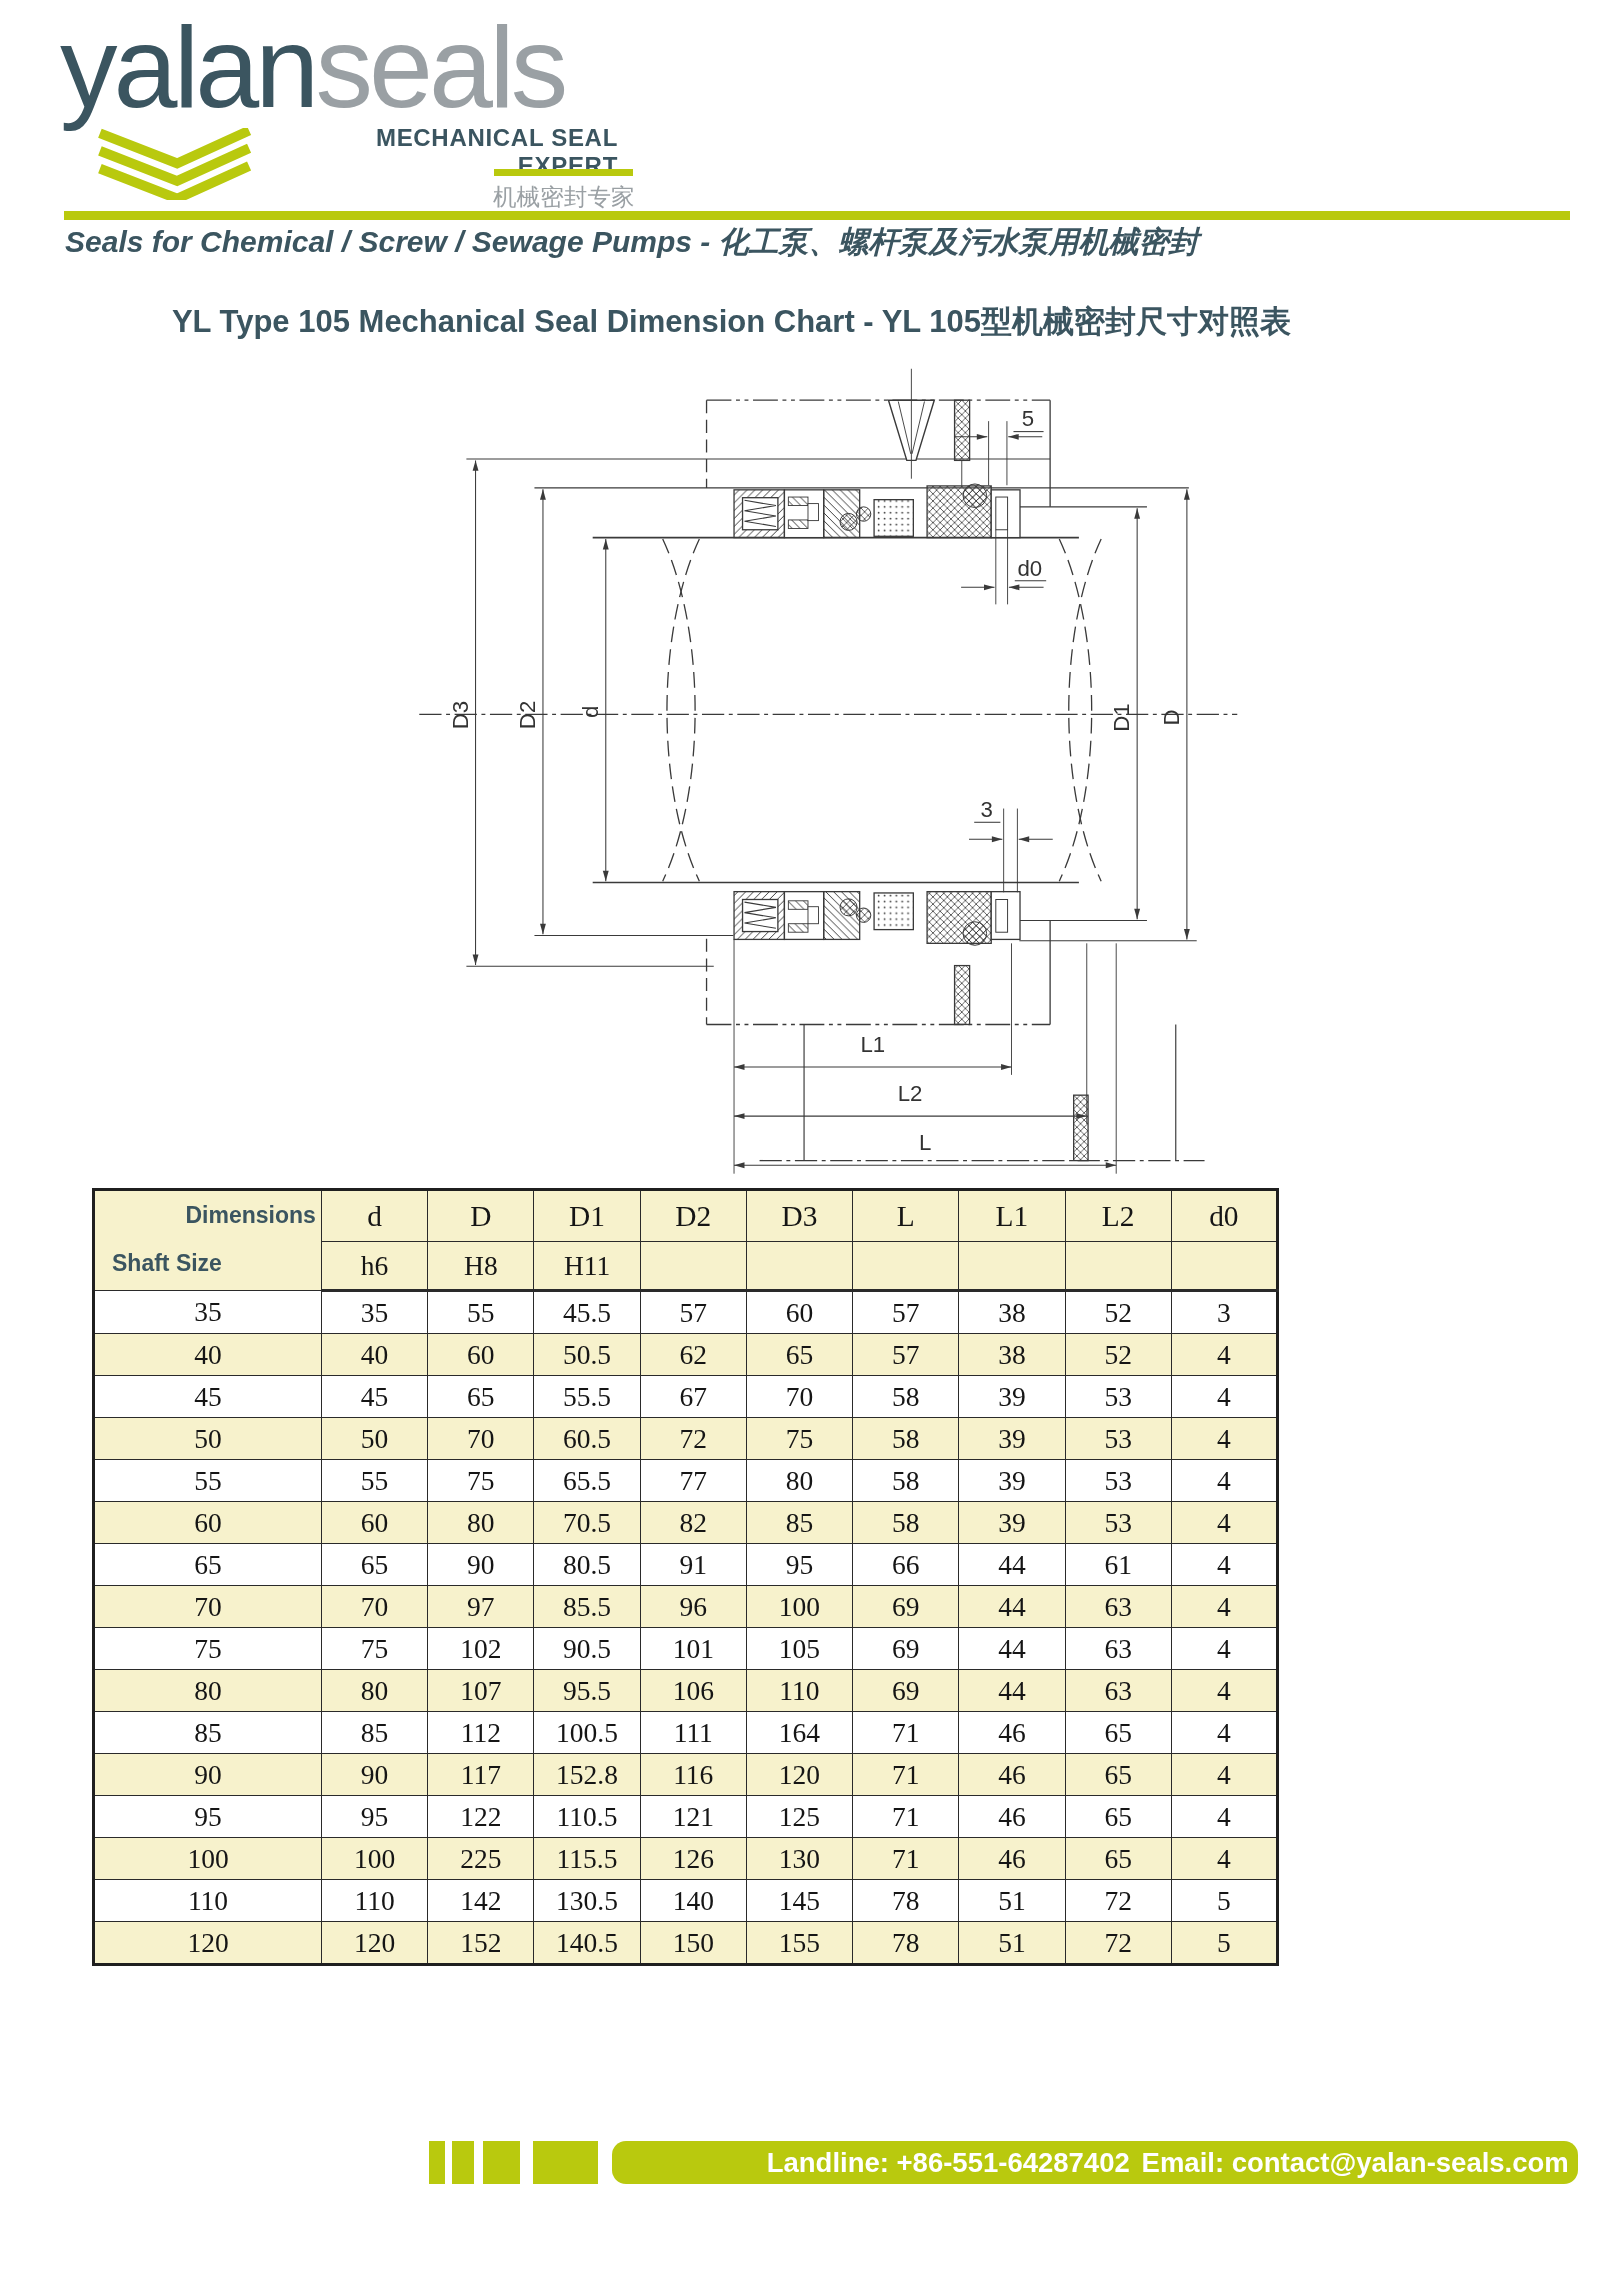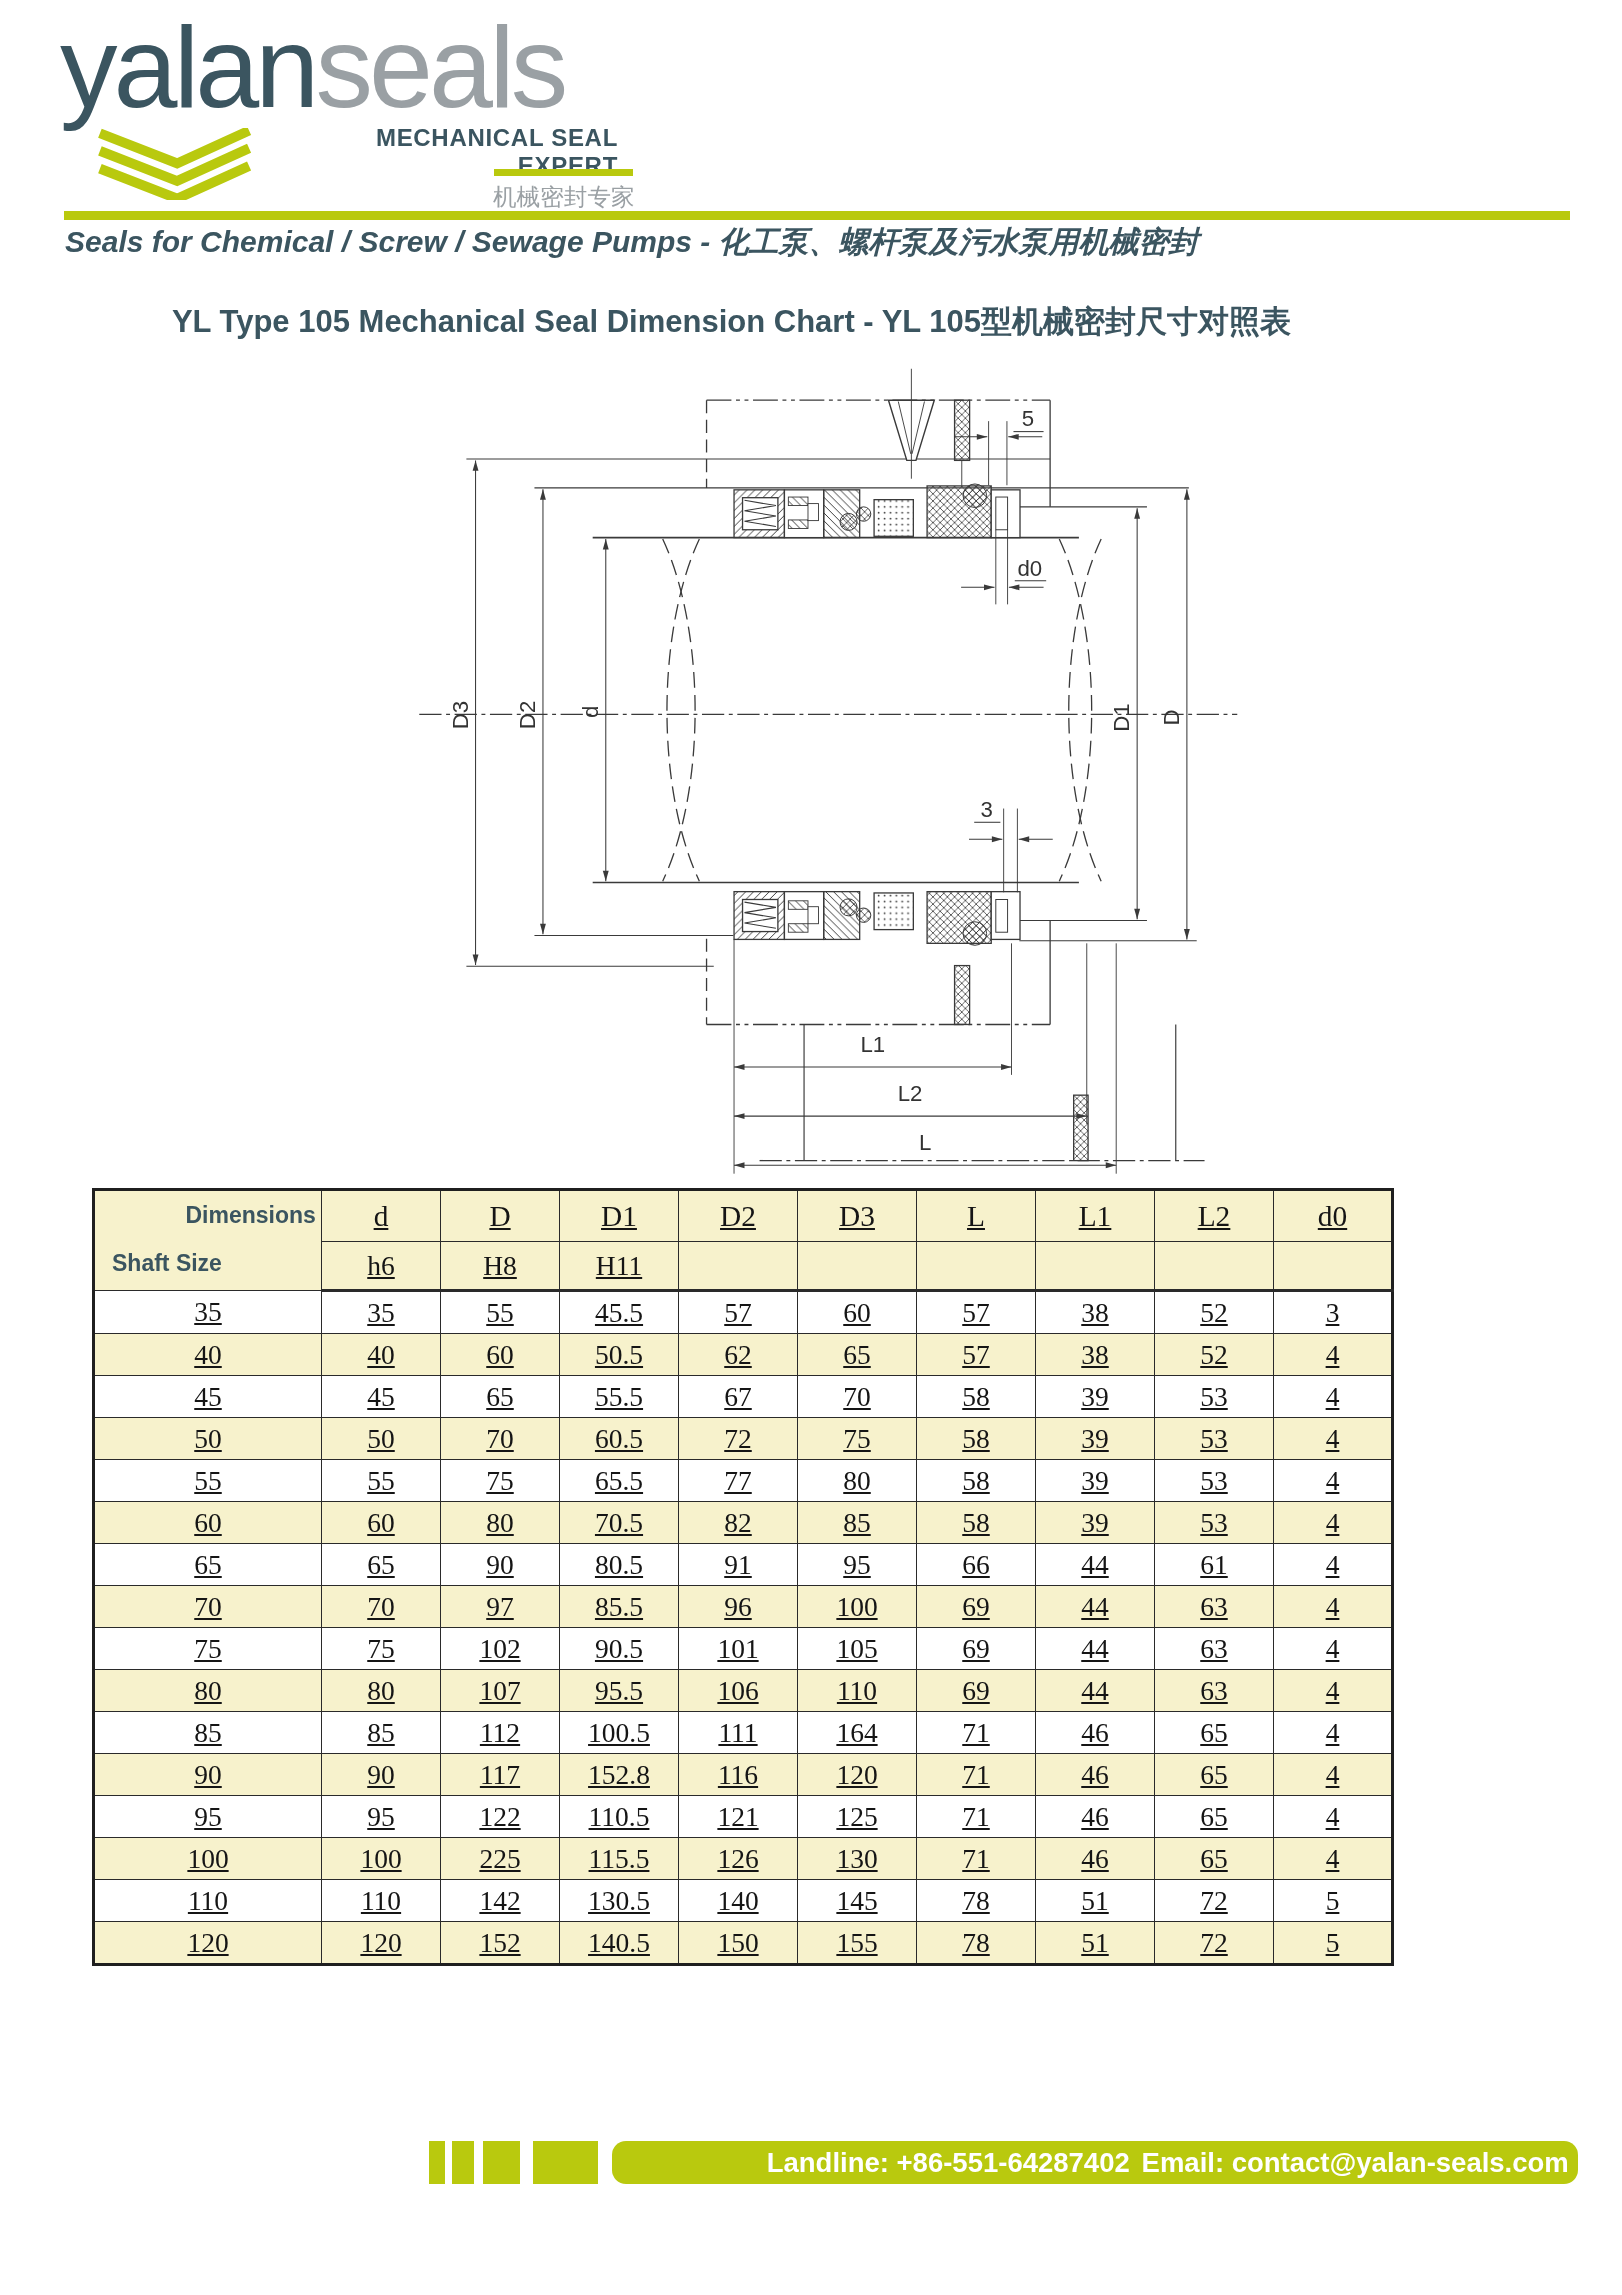--- a/index.html
+++ b/index.html
@@ -30,22 +30,22 @@
   
   .page-title{position:absolute;left:0;top:301px;width:1463px;text-align:center;
               font-size:31px;font-weight:700;color:#3b5560;}
 
   
   .drawing{position:absolute;left:393px;top:357px;width:864px;height:818px;}
   .drawing text{font-family:"Liberation Sans",sans-serif;font-size:34px;fill:#333;}
 
   
   .tbl-wrap{position:absolute;left:92px;top:1188px;}
-  table.dim{border-collapse:collapse;table-layout:fixed;width:1302px;
-            font-family:"Liberation Serif",serif;color:#151515;border:3.3px solid #1f1f1f;text-decoration:underline;}
+  table.dim{border-collapse:collapse;table-layout:fixed;width:1187px;
+            font-family:"Liberation Serif",serif;color:#151515;border:3.3px solid #1f1f1f;}
   table.dim col.c0{width:228px;}
   table.dim td,table.dim th{border:1.6px solid #2a2a2a;text-align:center;padding:0;
             font-weight:400;overflow:hidden;}
   thead tr.r1 th{height:50px;font-size:29.4px;background:#f7f2cc;}
   thead tr.r2 th{height:47px;font-size:27.5px;background:#f7f2cc;border-bottom-width:3.3px;}
   tbody td{height:41px;font-size:27.5px;border-top-width:2.9px;}
   tbody tr:nth-child(even){background:#f7f2cc;}
   th.corner{position:relative;background:
       linear-gradient(to bottom right,rgba(0,0,0,0) calc(50% - 1px),#2b2b2b calc(50% - 1px),
       #2b2b2b calc(50% + 1px),rgba(0,0,0,0) calc(50% + 1px)),#f7f2cc;}

